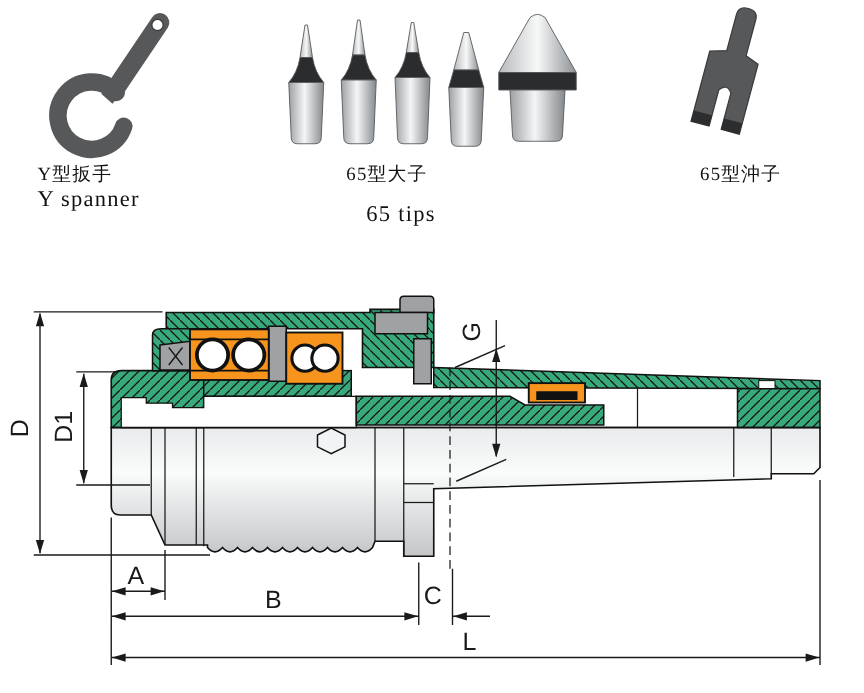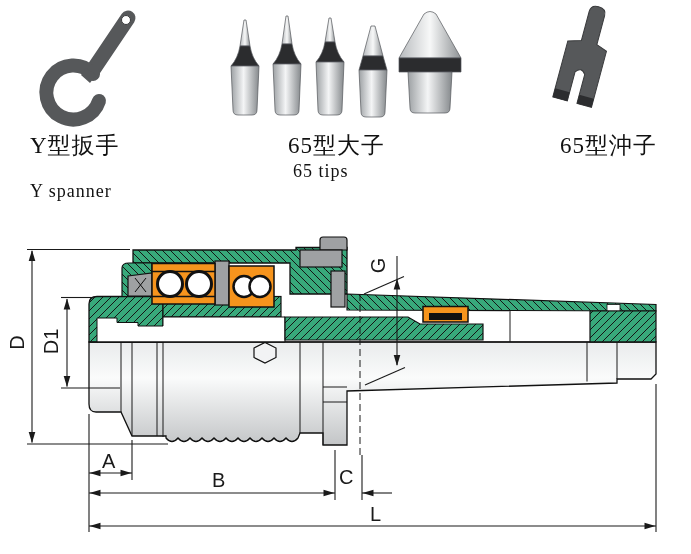--- a/index.html
+++ b/index.html
@@ -1,20 +1,20 @@
 <!DOCTYPE html>
 <html><head>
 <meta charset="utf-8">
 <style>
   html,body{margin:0;padding:0;background:#ffffff;}
   #stage{position:relative;width:691px;height:554px;background:#ffffff;overflow:hidden;
          font-family:"Liberation Sans",sans-serif;}
   svg{position:absolute;left:0;top:0;}
   .lbl{position:absolute;color:#111;white-space:nowrap;}
-  .lbl-zh{font-family:"Liberation Serif",serif;font-size:23px;letter-spacing:1px;}
+  .lbl-zh{font-family:"Liberation Serif",serif;font-size:15px;letter-spacing:1px;}
   .lbl-en{font-family:"Liberation Serif",serif;font-size:18px;letter-spacing:1px;}
   .dim{font-family:"Liberation Sans",sans-serif;font-size:20px;color:#1a1a1a;}
   .rot{transform:rotate(-90deg);transform-origin:center;}
 </style>
 </head>
 <body>
 
 <div id="stage">
 
   <svg width="691" height="554" viewBox="0 0 691 554">
@@ -182,23 +182,23 @@
         <path d="M89.5,493 l11,-3.3 v6.6 Z"></path>
         <path d="M334.5,493 l-11,-3.3 v6.6 Z"></path>
         <path d="M362.5,493 l11,-3.3 v6.6 Z"></path>
         <path d="M89.5,526 l11,-3.3 v6.6 Z"></path>
         <path d="M655.5,526 l-11,-3.3 v6.6 Z"></path>
       </g>
     </g>
   </svg>
 
   <div class="lbl lbl-zh" style="left:30px;top:130px;">Y型扳手</div>
-  <div class="lbl lbl-en" style="left:30px;top:149px;margin-top:32px;">Y spanner</div>
-
-  <div class="lbl lbl-zh" style="left:288px;top:130px;">65型大子</div>
+  <div class="lbl lbl-en" style="left:30px;top:149px;">Y spanner</div>
+
+  <div class="lbl lbl-zh" style="left:277px;top:130px;">65型大子</div>
   <div class="lbl lbl-en" style="left:293px;top:161px;">65 tips</div>
 
   <div class="lbl lbl-zh" style="left:560px;top:130px;">65型沖子</div>
 
   <div class="lbl dim rot" style="left:10px;top:331px;">D</div>
   <div class="lbl dim rot" style="left:39px;top:330px;">D1</div>
   <div class="lbl dim rot" style="left:371px;top:254px;">G</div>
   <div class="lbl dim" style="left:102px;top:450px;">A</div>
   <div class="lbl dim" style="left:212px;top:469px;">B</div>
   <div class="lbl dim" style="left:339px;top:466px;">C</div>

